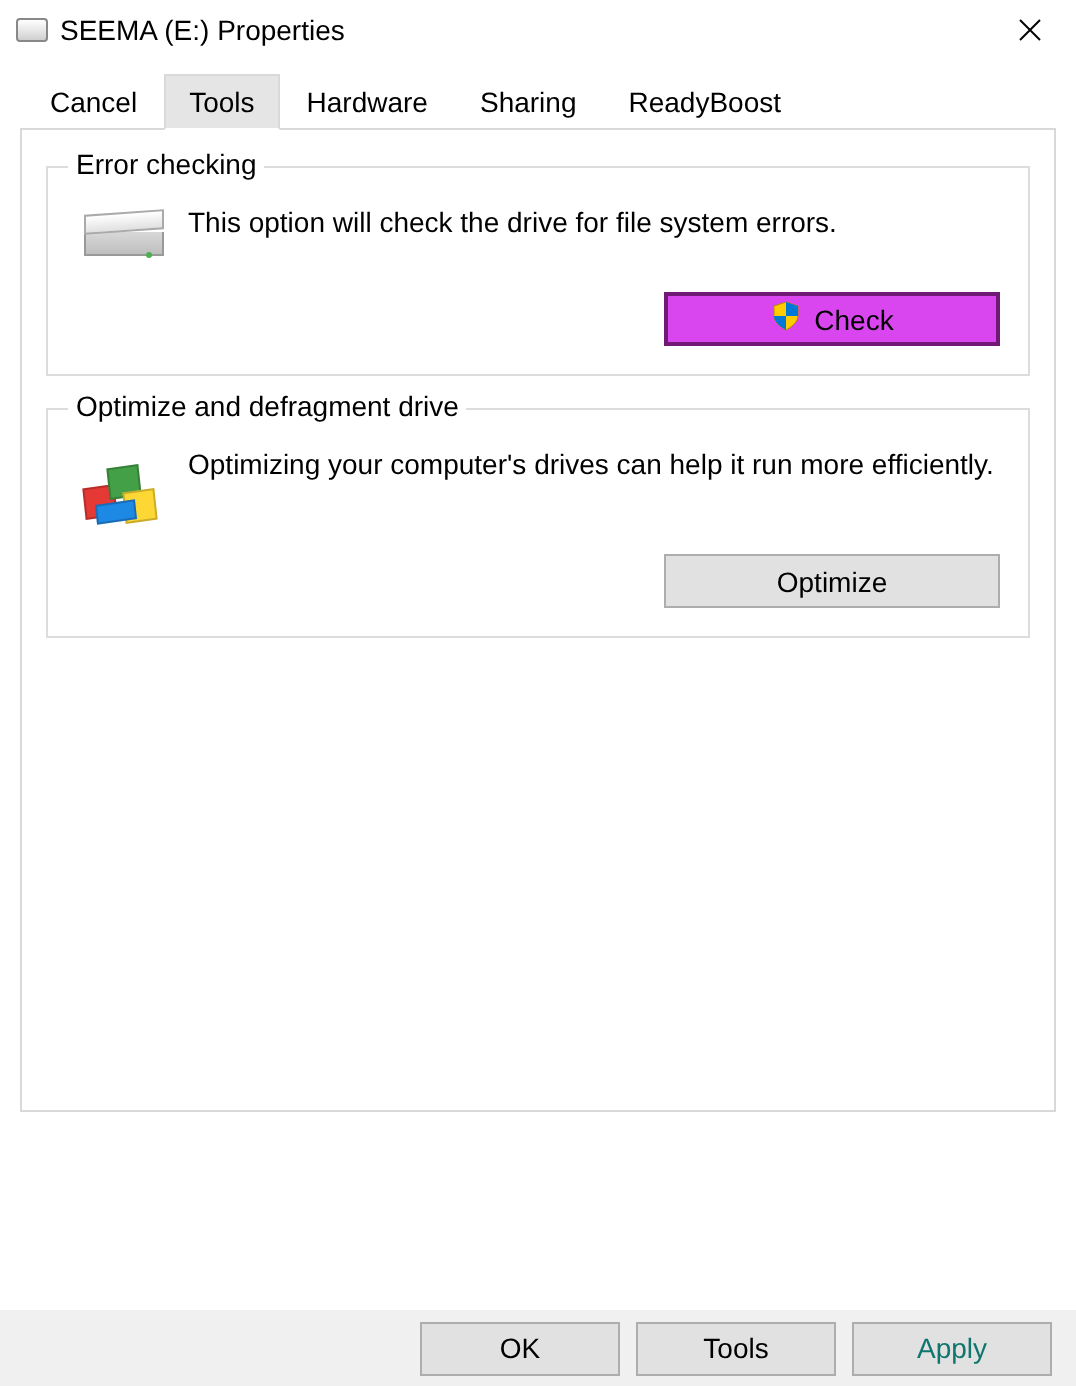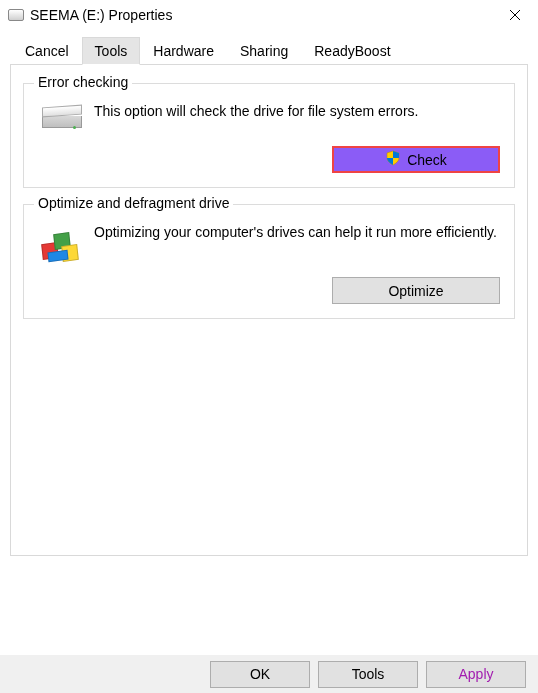--- a/index.html
+++ b/index.html
@@ -21,23 +21,23 @@
 
   .group { border:1px solid #dcdcdc; border-radius:0; margin-top:8px; padding:18px 14px 14px 14px; position:relative; }
   .group-title { position:absolute; top:-10px; left:10px; background:#fff; padding:0 4px; font-size:14px; color:#000; }
 
   .group-row { display:flex; align-items:flex-start; }
   .group-icon { width:48px; display:flex; justify-content:center; padding-top:4px;}
   .group-text { font-size:14px; line-height:18px; flex:1; padding-left:8px; }
 
   .btnrow { display:flex; justify-content:flex-end; margin-top:14px; }
   .btn { font-size:14px; height:27px; min-width:90px; padding:0 18px; background:#e1e1e1; border:1px solid #adadad; display:inline-flex; align-items:center; justify-content:center; gap:6px; }
-  .btn.hl { border:2px solid #ef4444; background:#8b5cf6;text-align:center; }
+  .btn.hl { border:2px solid #701a75; background:#d946ef;text-align:center; }
   .btn.wide { min-width:168px; }
-  .btn.disabled { color:#a21caf; }
+  .btn.disabled { color:#0f766e; }
 
   
   .drv { width:40px; height:26px; position:relative; }
   .drv .top { width:40px; height:10px; background:linear-gradient(#fff,#e0e0e0); border:1px solid #aaa; transform:skewY(-4deg); }
   .drv .front { width:40px; height:12px; background:linear-gradient(#d8d8d8,#bfbfbf); border:1px solid #999; border-top:none; }
   .drv .led { position:absolute; right:6px; bottom:3px; width:3px; height:3px; background:#4caf50; border-radius:50%; }
 
   
   .cubes { width:40px; height:36px; position:relative; }
   .cubes .c { position:absolute; width:16px; height:16px; transform:skewY(-8deg) skewX(6deg); border:1px solid rgba(0,0,0,.2); }

